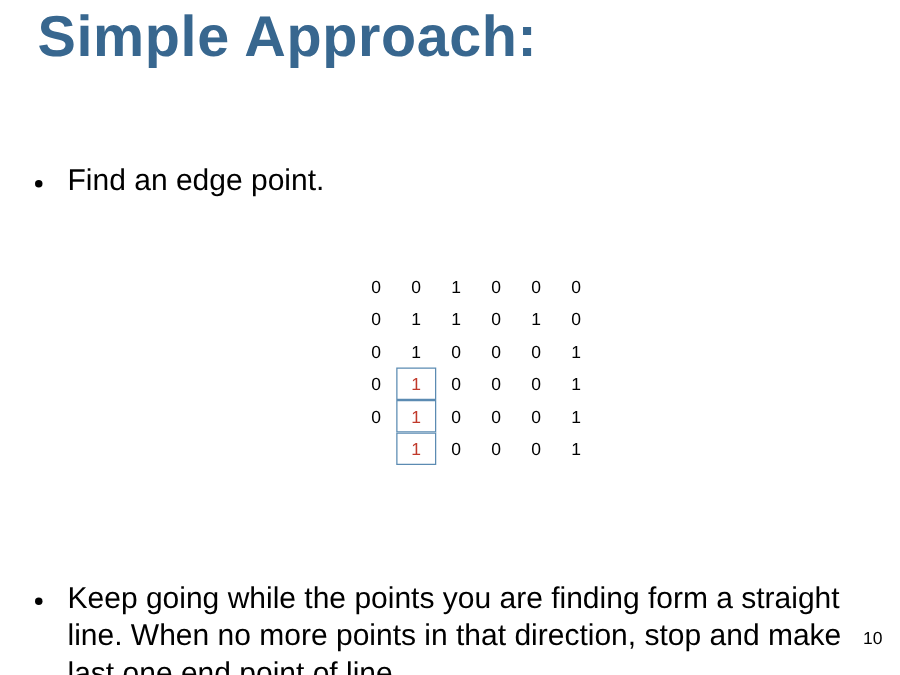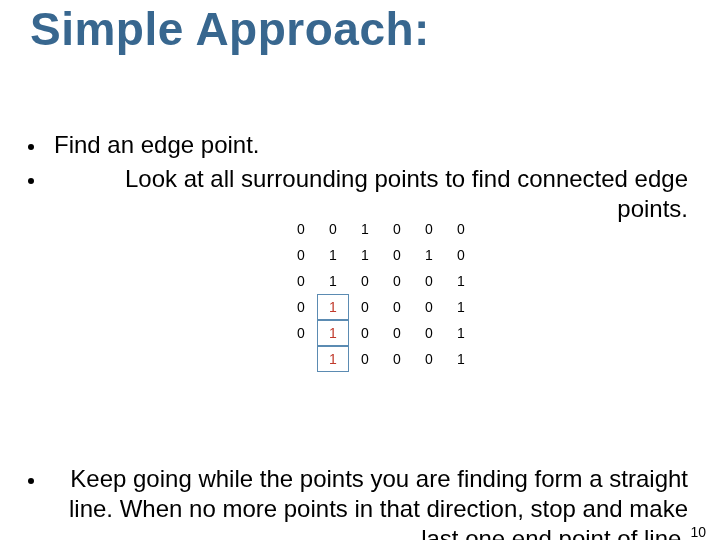--- a/index.html
+++ b/index.html
@@ -32,21 +32,20 @@
   .bullets {
     position: absolute;
     left: 28px;
     top: 130px;
     width: 660px;
   }
   .bullet-row {
     display: flex;
     align-items: flex-start;
     margin-bottom: 4px;
-    text-align: right;
   }
   .bullet-dot {
     width: 6px;
     height: 6px;
     border-radius: 50%;
     background: #000;
     margin-top: 14px;
     margin-right: 20px;
     flex: 0 0 auto;
   }
@@ -81,42 +80,38 @@
   }
   .matrix td.edge {
     color: #c0392b;
     border: 1px solid #5b8bb2;
     background: #fff;
     box-sizing: border-box;
   }
   .page-num {
     position: absolute;
     right: 14px;
-    bottom: 0;
+    bottom: 22px;
     font-size: 14px;
     color: #000;
   }
 </style>
 </head>
 <body>
 
 <div class="slide">
 
   <div class="title">
     <span>Simple Approach:</span><br>
   </div>
 
   <div class="bullets">
     <div class="bullet-row">
       <div class="bullet-dot"></div>
       <div class="bullet-text">Find an edge point.</div>
-    </div>
-    <div class="bullet-row">
-      <div class="bullet-dot"></div>
-      <div class="bullet-text">Look at all surrounding points to find connected edge points.</div>
     </div>
   </div>
 
   <table class="matrix">
     <tbody>
         <tr>
           <td>0</td>
           <td>0</td>
           <td>1</td>
           <td>0</td>

